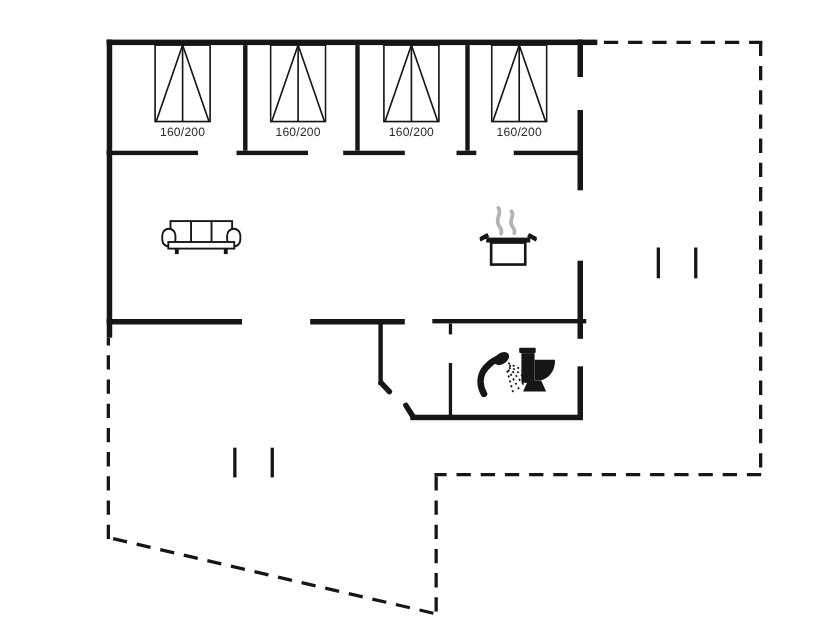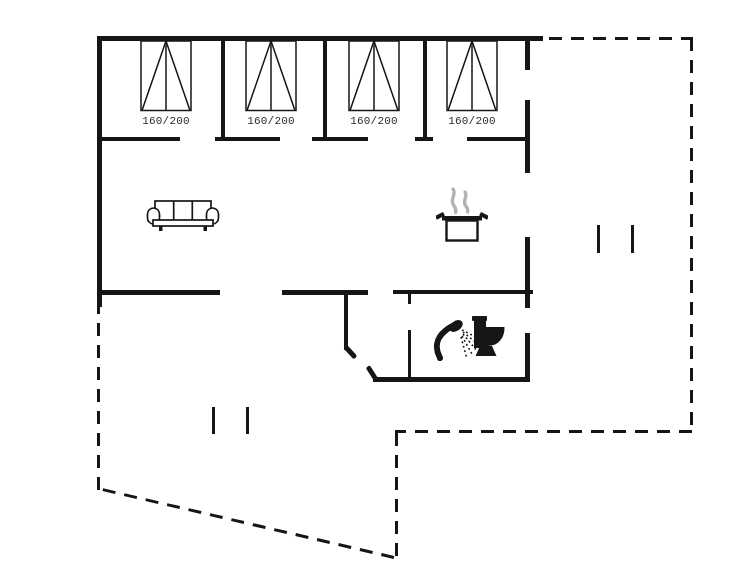--- a/index.html
+++ b/index.html
@@ -12,21 +12,20 @@
     margin: 0; padding: 0;
     background: var(--background);
     font-family: "Liberation Sans", sans-serif;
   }
   .plan {
     position: relative;
     width: 755px;
     height: 566px;
     background: var(--background);
     overflow: hidden;
-    font-family: Liberation Mono, monospace;
   }
   .wall {
     position: absolute;
     background: var(--wall);
   }
   .bed-label {
     position: absolute;
     width: 60px;
     height: 14px;
     text-align: center;

